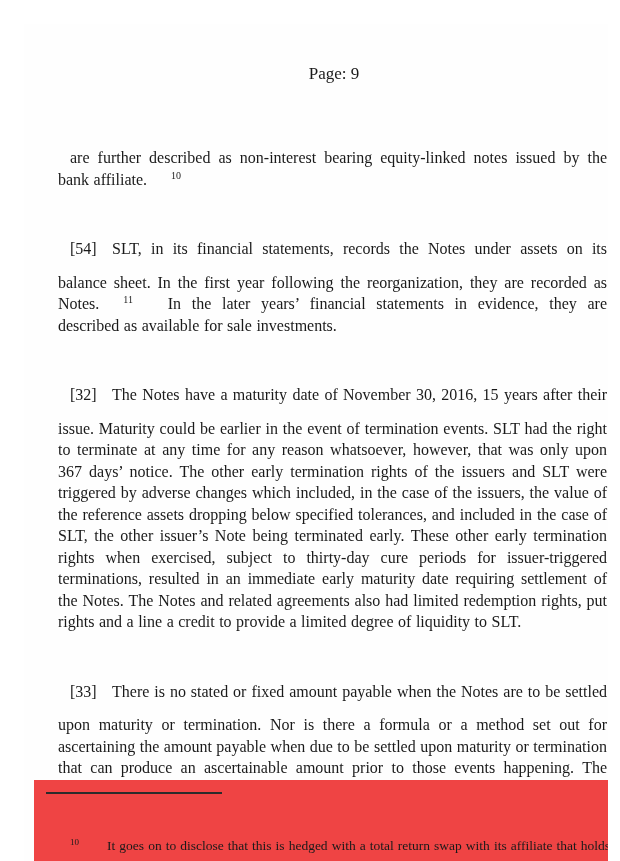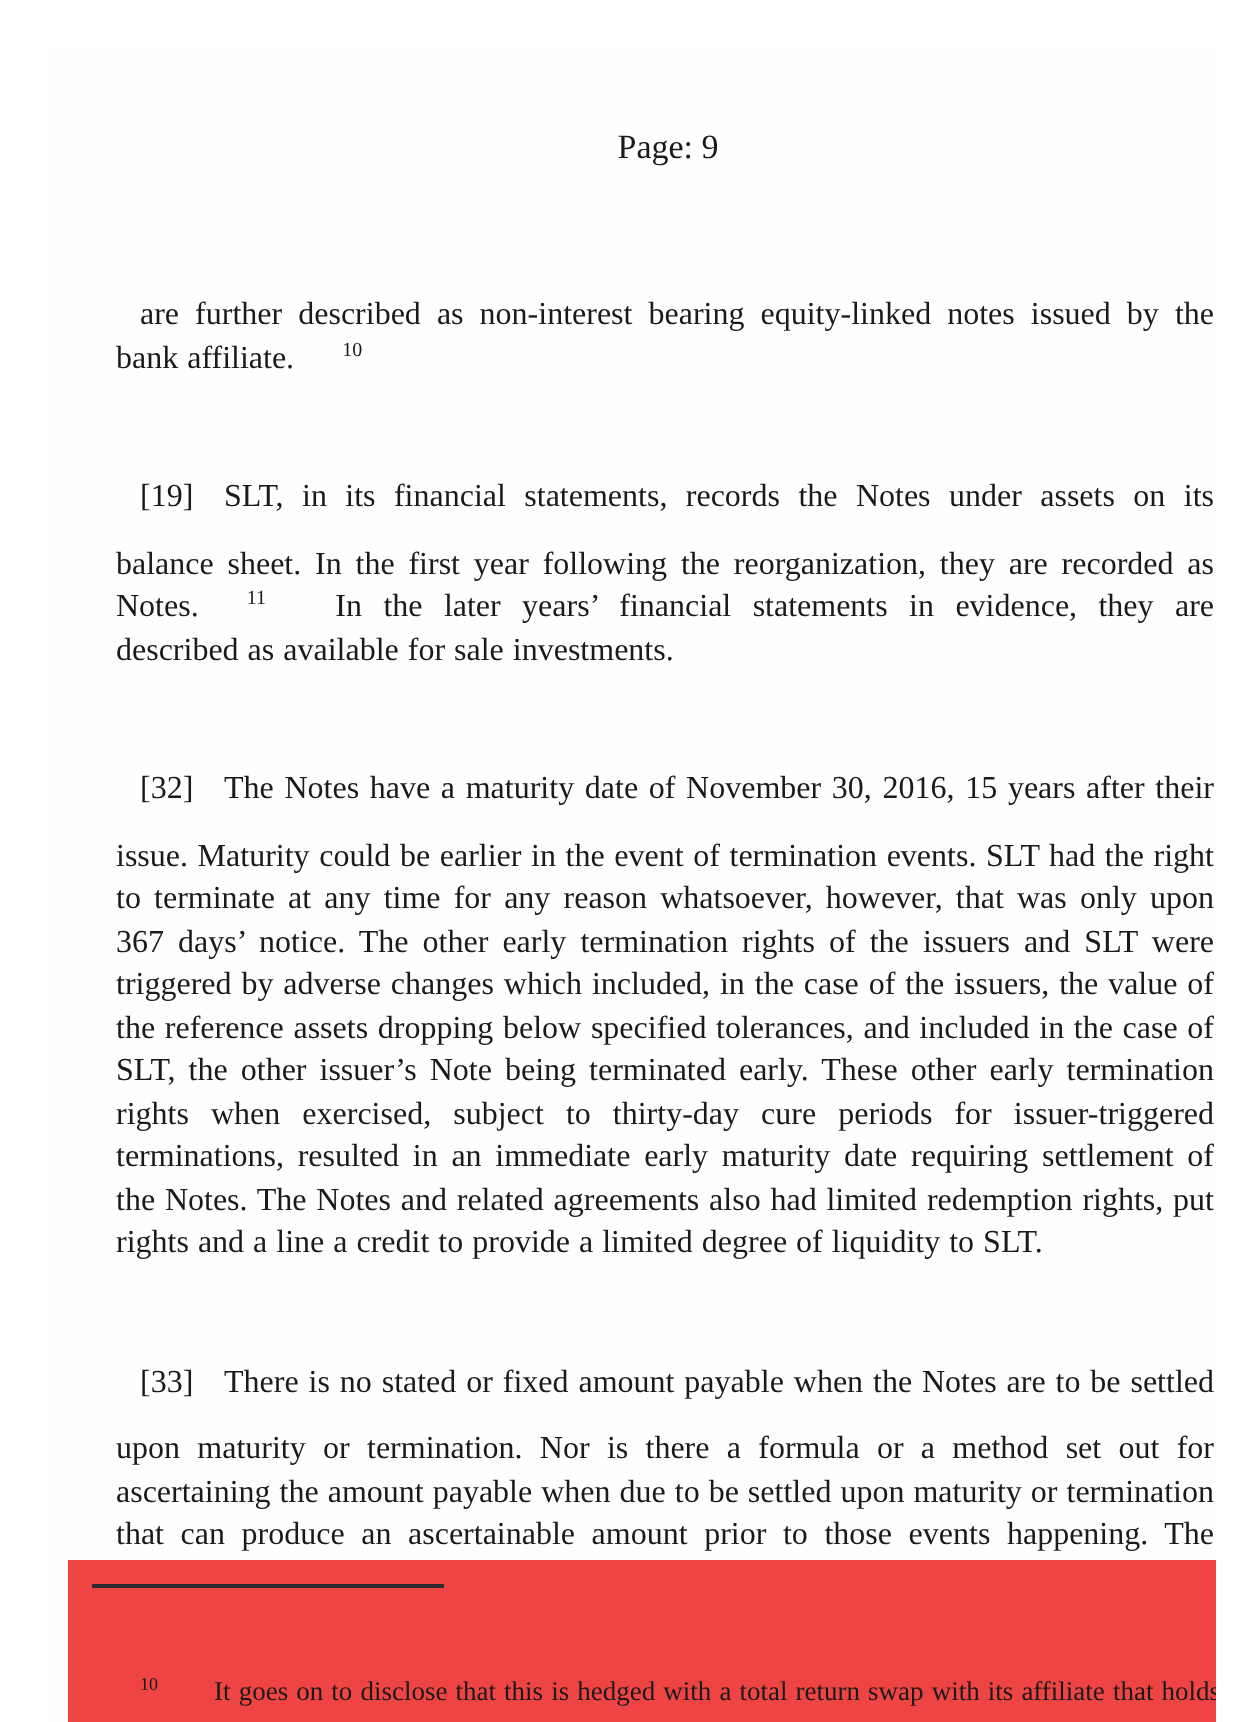--- a/index.html
+++ b/index.html
@@ -60,21 +60,21 @@
 <body>
 
 <div class="page">
 
   <div class="page-header">Page: 9</div>
 
   <div class="content">
 
     <p class="body-para"><span>are further described as non-interest bearing equity-linked notes issued by the bank affiliate.</span><sup class="fnref">10</sup></p>
 
-    <p class="body-para"><span class="pnum">[19]</span><span>SLT, in its financial statements, records the Notes under assets on its balance sheet. In the first year following the reorganization, they are recorded as Notes.</span><sup class="fnref">11</sup> <span>In the later years’ financial statements in evidence, they are described as available for sale investments.</span></p>
+    <p class="body-para"><span class="pnum">[54]</span><span>SLT, in its financial statements, records the Notes under assets on its balance sheet. In the first year following the reorganization, they are recorded as Notes.</span><sup class="fnref">11</sup> <span>In the later years’ financial statements in evidence, they are described as available for sale investments.</span></p>
 
     <p class="body-para"><span class="pnum">[32]</span><span>The Notes have a maturity date of November 30, 2016, 15 years after their issue. Maturity could be earlier in the event of termination events. SLT had the right to terminate at any time for any reason whatsoever, however, that was only upon 367 days’ notice. The other early termination rights of the issuers and SLT were triggered by adverse changes which included, in the case of the issuers, the value of the reference assets dropping below specified tolerances, and included in the case of SLT, the other issuer’s Note being terminated early. These other early termination rights when exercised, subject to thirty-day cure periods for issuer-triggered terminations, resulted in an immediate early maturity date requiring settlement of the Notes. The Notes and related agreements also had limited redemption rights, put rights and a line a credit to provide a limited degree of liquidity to SLT.</span></p>
 
     <p class="body-para"><span class="pnum">[33]</span><span>There is no stated or fixed amount payable when the Notes are to be settled upon maturity or termination. Nor is there a formula or a method set out for ascertaining the amount payable when due to be settled upon maturity or termination that can produce an ascertainable amount prior to those events happening. The method for fixing the amount payable by the issuer of the Notes to SLT as purchaser and holder of the Notes to settle the Notes is, in essence, simply the value of the underlying Reference Assets. Under the relevant agreements, the Reference Asset value is required to be calculated and communicated to SLT weekly. Appellant’s counsel acknowledged that, in accordance with the provisions of the Notes and related agreements, the amount payable to settle the Notes will be wholly ascertainable and able to be precisely</span></p>
 
   </div>
 
   <div class="footnotes">
 
     <div class="footnote-rule"></div>

